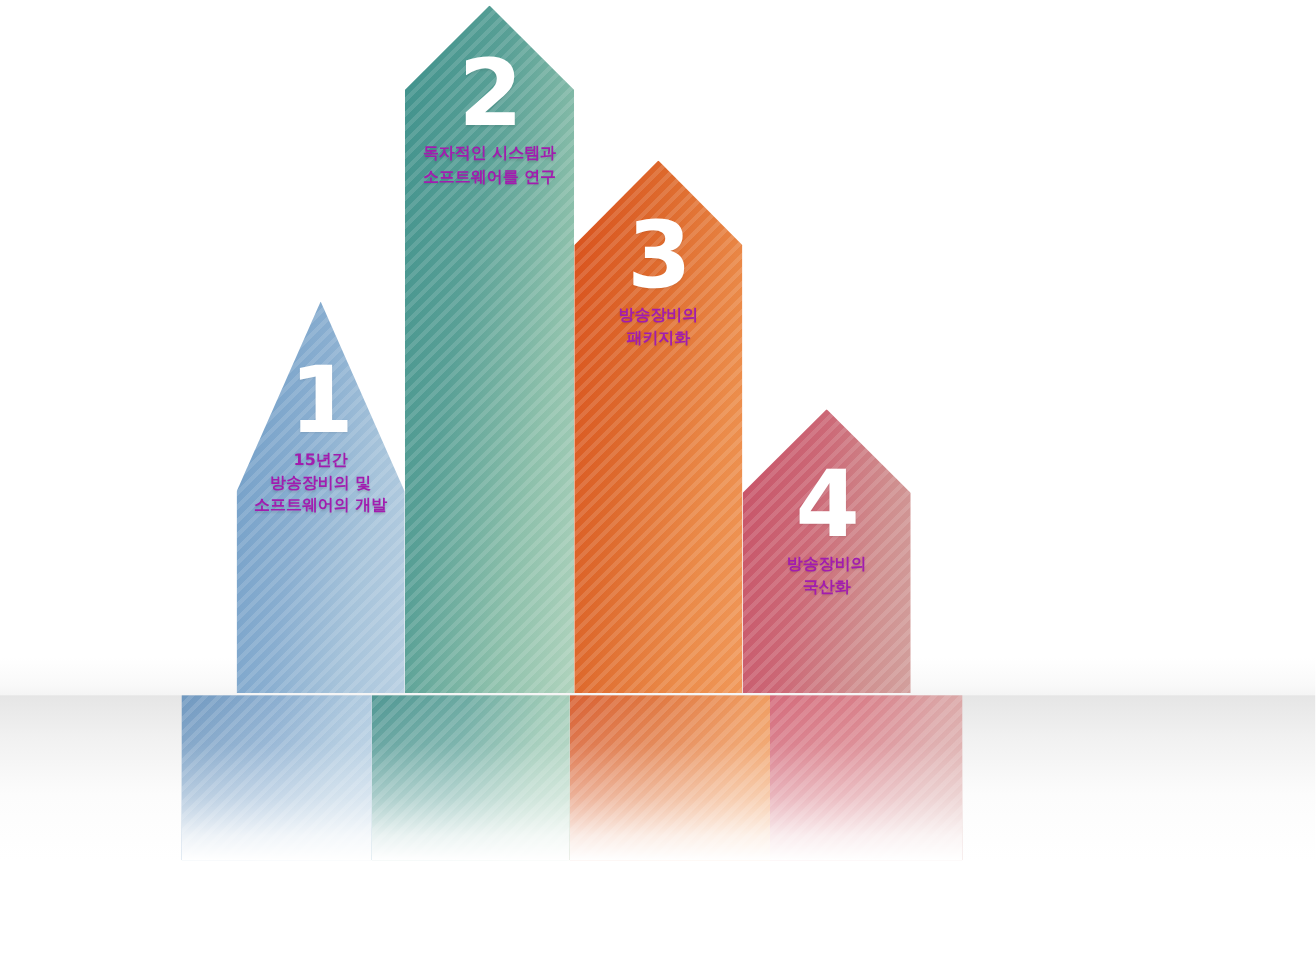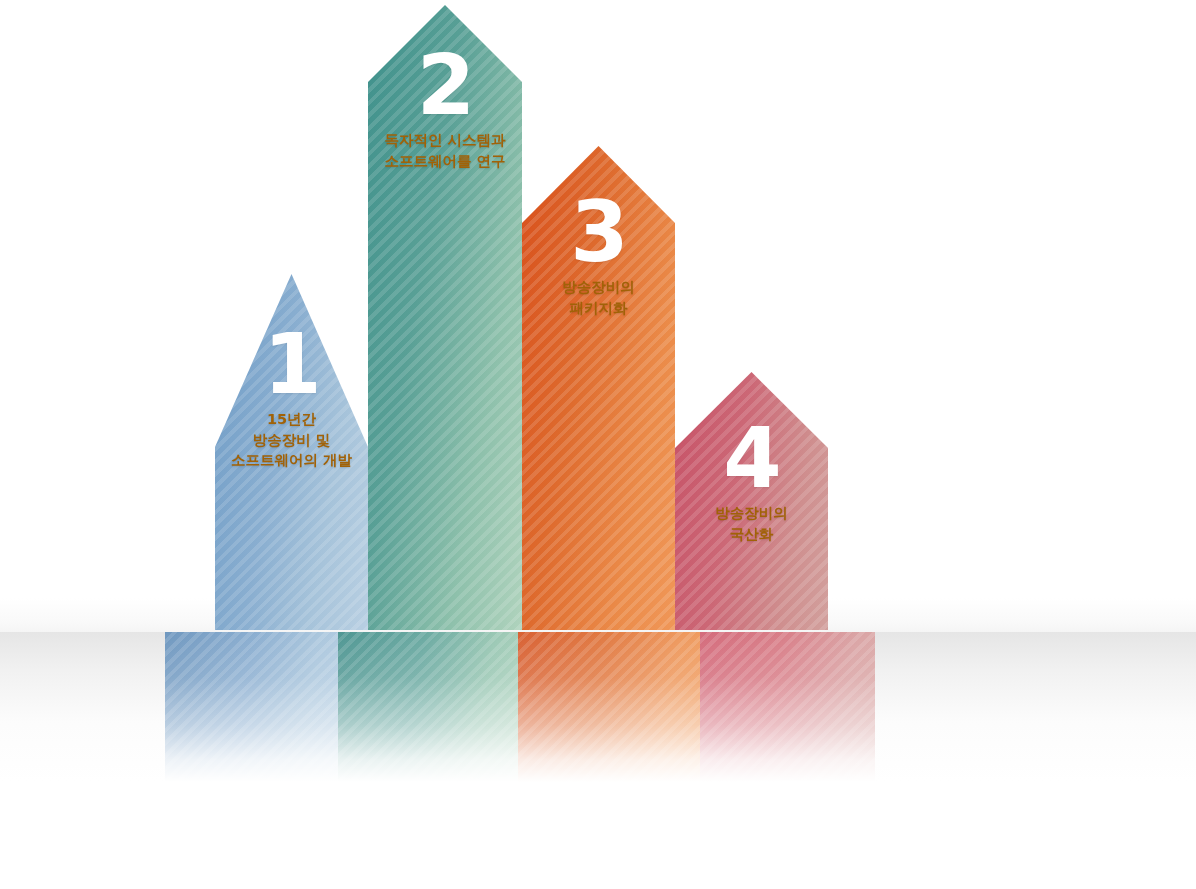--- a/index.html
+++ b/index.html
@@ -91,21 +91,21 @@
     line-height: 0.92;
     letter-spacing: -2px;
     color: #ffffff;
     display: block;
     text-shadow: 0 1px 2px rgba(0,0,0,0.08);
   }
   .arrow-label {
     font-size: 14.5px;
     font-weight: bold;
     line-height: 1.42;
-    color: #a16207;
+    color: #a21caf;
     display: block;
     margin-top: 6px;
     white-space: pre-line;
     text-shadow: 0 1px 2px rgba(0,0,0,0.14);
   }
 
   
   .reflection {
     position: absolute;
     top: 632px;
@@ -139,21 +139,21 @@
   <div class="floor-band"></div>
 
   <div class="arrow" style="left:215px; top:274px; width:153px; height:356px;">
     <div class="arrow-shape" style="background:linear-gradient(100deg,#6f9cc6 0%,#89aed0 42%,#a6c3da 72%,#b8cfe2 100%);
                 clip-path: polygon(50% 0%, 100% 48.6%, 100% 100%, 0% 100%, 0% 48.6%);">
       <div class="stripes"></div>
     </div>
     <div class="arrow-content" style="top:52px;">
       <span class="arrow-num">1</span>
       <span class="arrow-label">15년간
-방송장비 및
+방송장비의 및
 소프트웨어의 개발</span>
     </div>
   </div>
 
   <div class="arrow" style="left:368px; top:5px; width:154px; height:625px;">
     <div class="arrow-shape" style="background:linear-gradient(100deg,#3f918c 0%,#59a096 38%,#8dc0ab 72%,#b0d3bd 100%);
                 clip-path: polygon(50% 0%, 100% 12.3%, 100% 100%, 0% 100%, 0% 12.3%);">
       <div class="stripes"></div>
     </div>
     <div class="arrow-content" style="top:42px;">

